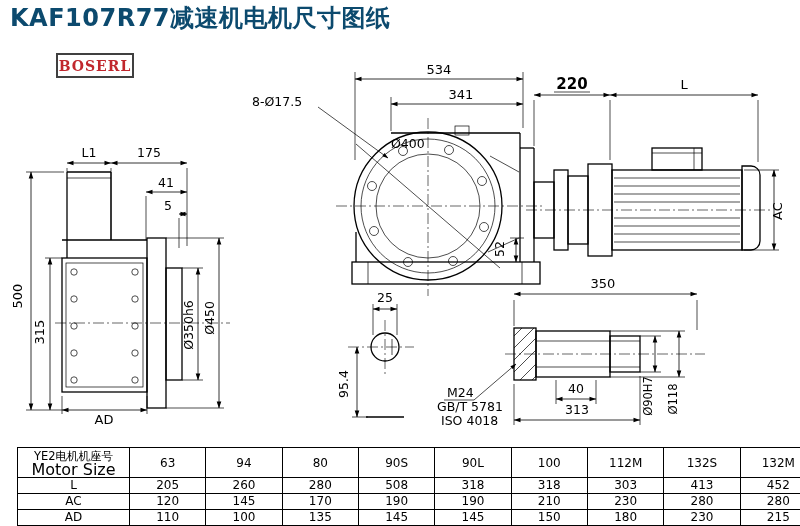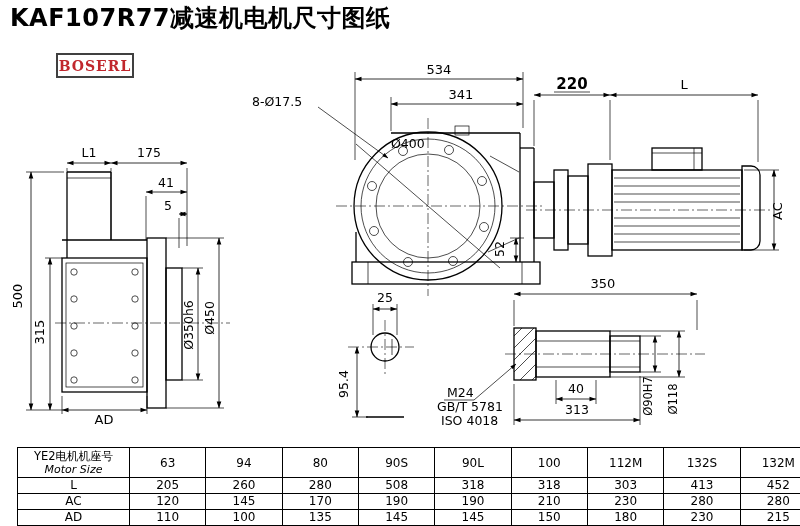--- a/index.html
+++ b/index.html
@@ -1,39 +1,39 @@
 <!DOCTYPE html>
 <html><head>
 <meta charset="utf-8">
 <style>
   html,body{margin:0;padding:0;background:#ffffff;}
   body{width:800px;height:526px;font-family:"DejaVu Sans","Liberation Sans",sans-serif;color:#000;}
   .stage{position:relative;width:800px;height:526px;background:#fff;overflow:hidden;}
-  .title{position:absolute;top:2px;left:10px;margin:0;font-size:24px;font-weight:bold;color:#000000;letter-spacing:.5px;white-space:nowrap;}
+  .title{position:absolute;top:2px;left:10px;margin:0;font-size:24px;font-weight:bold;color:#0c4a6e;letter-spacing:.5px;white-space:nowrap;}
   .brand-box{position:absolute;top:53px;left:56px;width:74px;height:21px;border:2px solid #404040;display:flex;align-items:center;justify-content:center;}
   .brand-box span{color:#c1272d;font-weight:bold;font-family:"DejaVu Serif","Liberation Serif",serif;font-size:14px;letter-spacing:1px;}
   svg.drawing{position:absolute;top:0;left:0;}
   
   .thin{stroke:#000;stroke-width:.7;fill:none;}
   .med{stroke:#000;stroke-width:1.3;fill:none;}
   .dim{stroke:#000;stroke-width:.8;fill:none;marker-start:url(#arr);marker-end:url(#arr);}
   .ldr{stroke:#000;stroke-width:.7;fill:none;marker-end:url(#arr);}
   .cl{stroke:#000;stroke-width:.6;fill:none;stroke-dasharray:11 3 2 3;}
   text{fill:#000;font-family:"DejaVu Sans","Liberation Sans",sans-serif;font-size:12.5px;}
   text.big{font-size:13px;}
   text.sm{font-size:11.5px;}
   text.bold{font-size:15px;font-weight:bold;}
   
   .size-table{position:absolute;top:447px;left:17px;width:800px;border-collapse:collapse;table-layout:fixed;font-size:12px;background:#fff;}
   .size-table col.c0{width:112px;}
   .size-table th,.size-table td{border:1px solid #000;text-align:center;vertical-align:middle;padding:0;font-weight:normal;color:#000;}
   .size-table tr.hdr th{height:29px;}
   .size-table tr.data td{height:15px;line-height:15px;}
   .hdr-cn{font-size:11.5px;line-height:13px;}
-  .hdr-en{font-size:11px;line-height:13px;font-style:italic;}
+  .hdr-en{font-size:16px;line-height:13px;}
 </style>
 </head>
 <body>
 
 <div class="stage">
 
   <h1 class="title">KAF107R77减速机电机尺寸图纸</h1>
 
   <div class="brand-box">
     <span>BOSERL</span>

